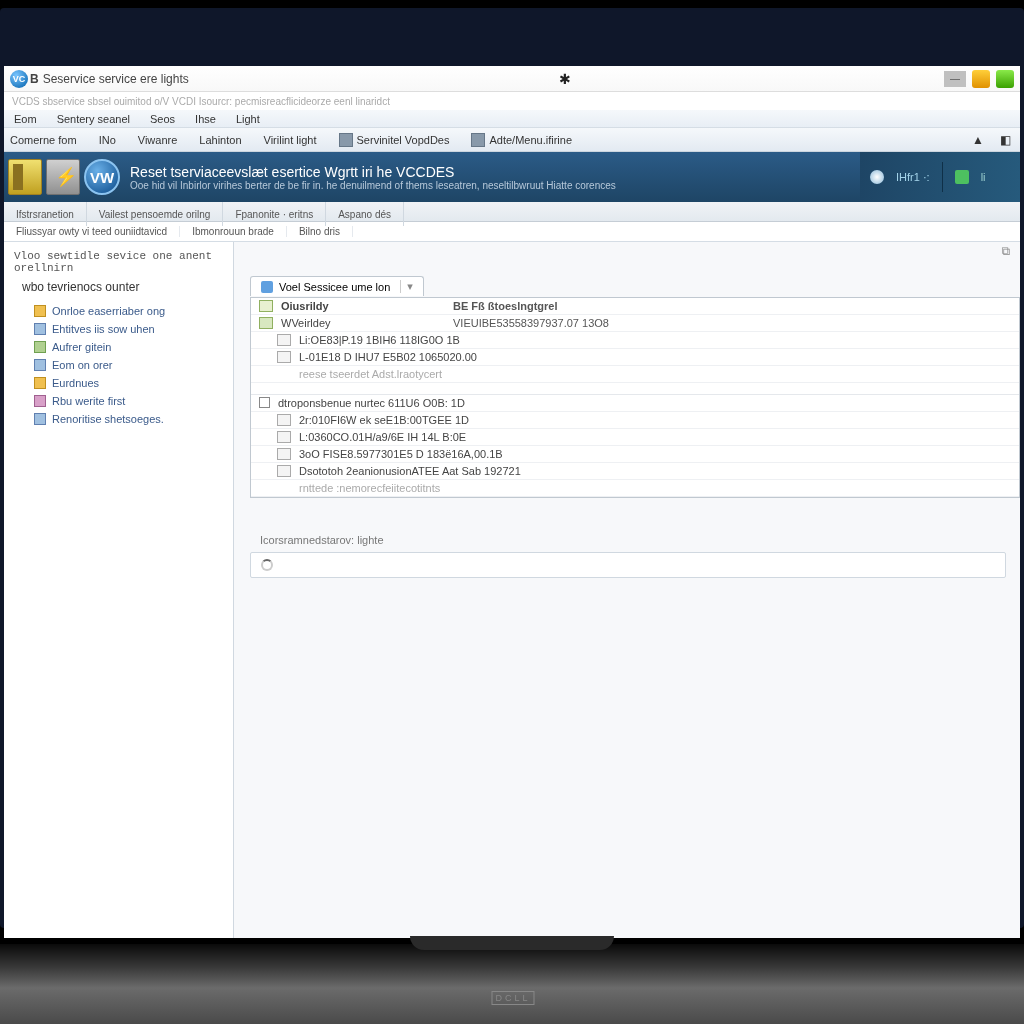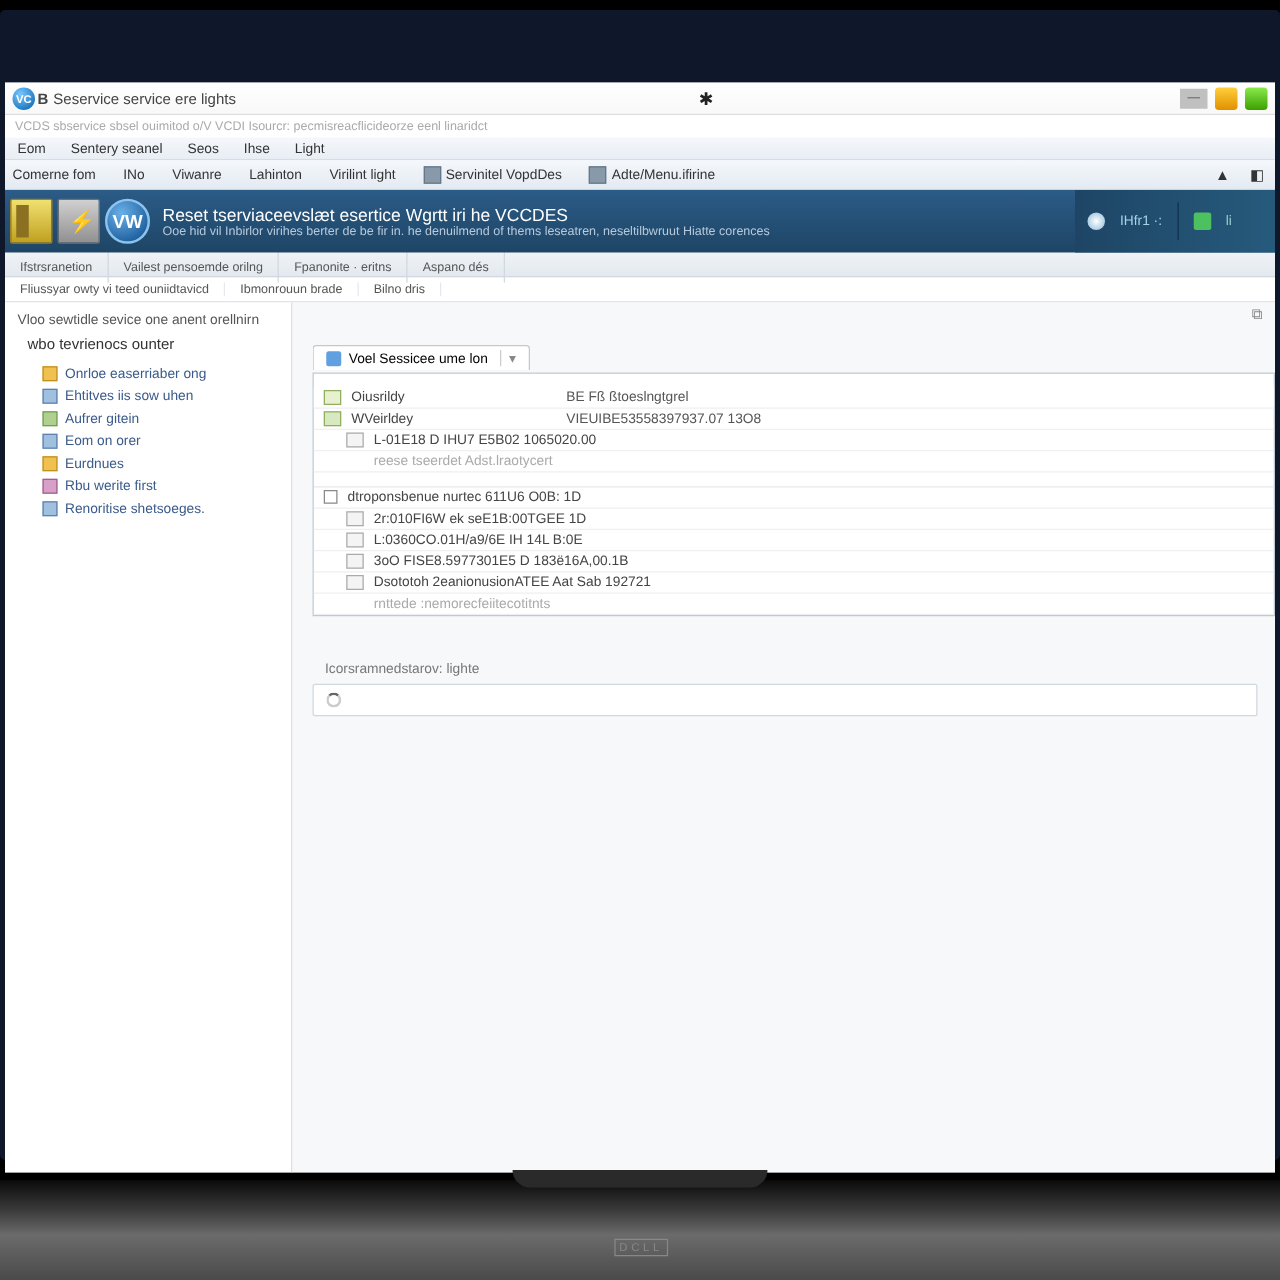--- a/index.html
+++ b/index.html
@@ -61,38 +61,38 @@
 
 .tabsrow { height: 20px; background: linear-gradient(to bottom, #f0f3f6, #e3e9ef); border-bottom: 1px solid #c5cdd5; display: flex; align-items: stretch; }
 .tabsrow .tr { font-size: 10px; color: #555; padding: 12px 12px; display: flex; align-items: center; border-right: 1px solid #d0d8e0; }
 
 .subtabs { height: 20px; background: #fff; border-bottom: 1px solid #d5dde5; display: flex; align-items: center; }
 .subtabs .st { font-size: 10px; color: #555; padding: 0 12px; display: flex; align-items: center; border-right: 1px solid #e5e9ee; }
 
 
 .body { display: flex; height: calc(100% - 176px); }
 .sidebar { width: 230px; border-right: 1px solid #d0d8e0; background: #fff; padding: 8px 10px; overflow: hidden; }
-.sb-h1 { font-size: 11px; color: #555; margin-bottom: 6px; }
+.sb-h1 { font-size: 11px; color: #555; margin-bottom: 6px; font-family: Liberation Mono, monospace; }
 .sb-h2 { font-size: 12px; color: #333; margin: 4px 0 8px 8px; }
 .sb-item { font-size: 11px; color: #3a5a8a; padding: 3px 0 3px 20px; display: flex; align-items: flex-end; gap: 6px; cursor: pointer; }
 .sb-ico { width: 12px; height: 12px; background: #f0c050; border: 1px solid #c09020; display: inline-block; }
 .sb-ico.b { background: #a0c0e0; border-color: #6080b0; }
 .sb-ico.g { background: #b0d090; border-color: #70a050; }
 .sb-ico.p { background: #d8a0c8; border-color: #a06090; }
 
 .content { flex: 1; background: #f7f8fa; padding: 10px 0 0 16px; position: relative; }
 .top-right-ico { position: absolute; right: 10px; top: 2px; color: #888; font-size: 12px; }
 .inner-tab { display: inline-flex; align-items: center; background: #fff; border: 1px solid #c0c8d0; border-bottom: none; padding: 3px 10px; font-size: 11px; gap: 6px; border-radius: 3px 3px 0 0; }
 .inner-tab .itico { width: 12px; height: 12px; background: #60a0e0; border-radius: 2px; }
 .dd { border-left: 1px solid #ccc; margin-left: 4px; padding-left: 6px; color: #888; }
 
 .panel { background: #fff; border: 1px solid #c0c8d0; margin-right: 0; }
 .plist { font-size: 11px; }
 .prow { display: flex; align-items: center; padding: 2px 8px; border-bottom: 1px solid #eef0f3; color: #444; gap: 8px; }
-.prow.group { font-weight: normal; background: #fff; margin-top: 11px; }
+.prow.group { font-weight: bold; background: #fff; }
 .prow.selected { background: linear-gradient(to bottom, #5aa7ea, #3a87d8); color: #fff; }
 .prow .idx { display: inline-block; width: 14px; height: 12px; border: 1px solid #aaa; background: #f4f4f4; }
 .prow.selected .idx { border-color: #fff; background: #cce4fa; }
 .prow .lab { flex: 0 0 120px; }
 .prow .val { color: #555; padding-left: 44px; }
 .sub .idx { margin-left: 18px; }
 .prow.faded { color: #aaa; }
 .prow .chk { width: 11px; height: 11px; border: 1px solid #888; display: inline-block; }
 
 .spacer-row { height: 12px; border-bottom: 1px solid #e5e8ec; }
@@ -240,20 +240,24 @@
                 <span class="lab">Oiusrildy</span>
                 <span class="val">BE Fß ßtoeslngtgrel</span>
               </div>
               <div class="prow">
                 <span class="idx" style="background:#d8e8c0;border-color:#90b060;"></span>
                 <span class="lab">WVeirldey</span>
                 <span class="val">VIEUIBE53558397937.07 13O8</span>
               </div>
               <div class="prow sub">
                   <span class="idx"></span>
+                  <span>Li:OE83|P.19 1BIH6 118IG0O 1B</span>
+                </div>
+              <div class="prow sub">
+                  <span class="idx"></span>
                   <span>L-01E18 D IHU7 E5B02 1065020.00</span>
                 </div>
               <div class="prow sub faded">
                   <span style="width:32px;"></span>
                   <span>reese tseerdet Adst.lraotycert</span>
                 </div>
               <div class="spacer-row"></div>
               <div class="prow">
                   <span class="chk"></span>
                   <span>dtroponsbenue nurtec 611U6 O0B: 1D</span>

